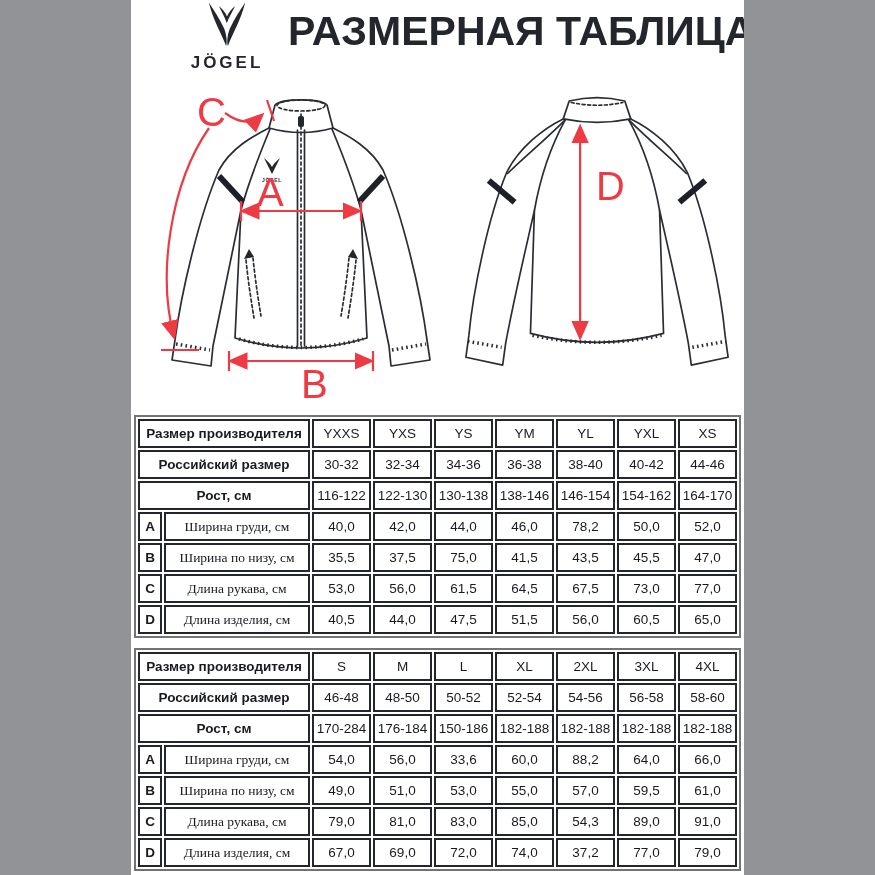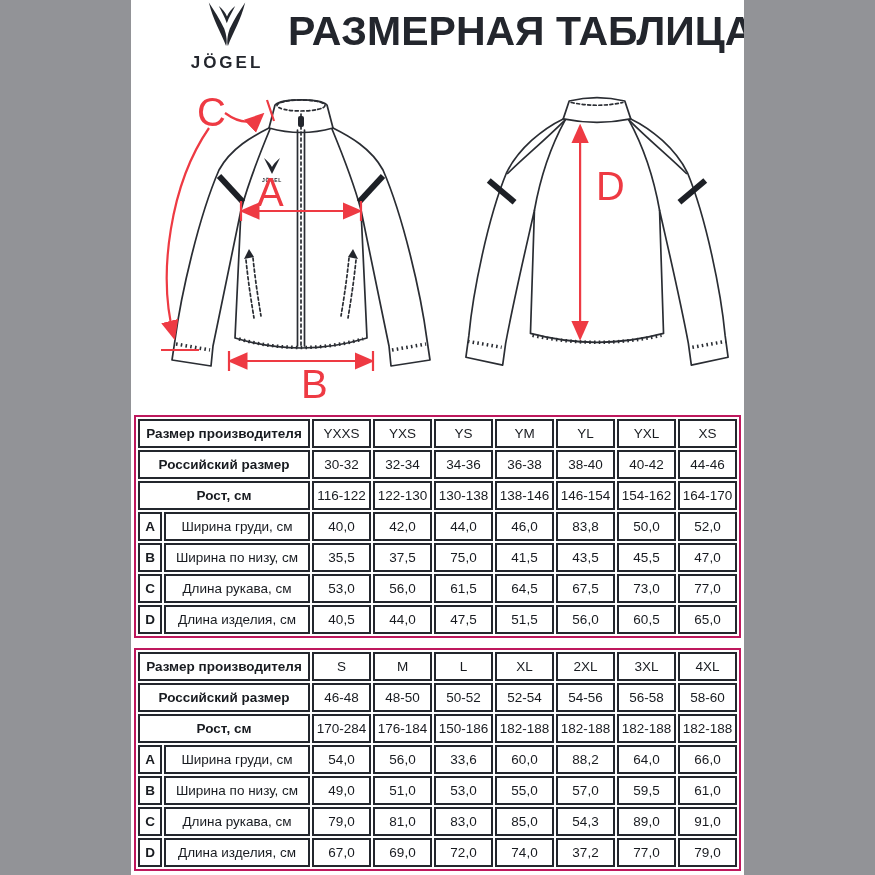--- a/index.html
+++ b/index.html
@@ -37,35 +37,35 @@
   .inkfill { stroke:#2a2d33; fill:#ffffff; stroke-width:1.7; stroke-linejoin:round; }
   .stripe { stroke:#1d2026; stroke-width:6; fill:none; stroke-linecap:butt; }
   .stitch { stroke:#2a2d33; stroke-width:3.5; fill:none; stroke-dasharray:1.6 3.2; }
   .dashed { stroke-dasharray:3 2.6; }
   .red    { stroke:#ee3a43; fill:none; stroke-width:2.2; }
   .redlabel { fill:#ee3a43; font-size:40px; font-weight:400; font-family:"Liberation Sans",sans-serif; }
   
   .tables { position:absolute; top:415px; left:3px; width:607px; }
   table.size-table {
     border-collapse:separate; border-spacing:2px;
-    border:2px solid #be185d;
+    border:2px solid #737373;
     width:100%; table-layout:fixed;
     background:#ffffff;
   }
   table.size-table + table.size-table { margin-top:10px; }
   table.size-table td {
     border:2px solid #23262d;
     height:25px;
     text-align:center; vertical-align:middle;
     font-size:13.5px; color:#181b20;
     padding:0 2px; overflow:hidden; white-space:nowrap;
   }
   td.hlabel { font-weight:bold; font-size:14px; }
   td.letter { font-weight:bold; font-size:14px; }
-  td.mlabel { text-align:left; padding-left:10px; font-size:13.5px; }
+  td.mlabel { text-align:left; padding-left:10px; font-size:13.5px;font-family:Liberation Serif, serif; }
   col.c-letter { width:24px; }
   col.c-label  { width:146px; }
 </style>
 </head>
 <body>
 
 <div class="sheet">
 
   <div class="hdr">
     <div class="logo">
@@ -248,21 +248,21 @@
             <td class="val">154-162</td>
             <td class="val">164-170</td>
           </tr>
           <tr>
             <td class="letter">A</td>
             <td class="mlabel">Ширина груди, см</td>
             <td class="val">40,0</td>
             <td class="val">42,0</td>
             <td class="val">44,0</td>
             <td class="val">46,0</td>
-            <td class="val">83,8</td>
+            <td class="val">78,2</td>
             <td class="val">50,0</td>
             <td class="val">52,0</td>
           </tr>
           <tr>
             <td class="letter">B</td>
             <td class="mlabel">Ширина по низу, см</td>
             <td class="val">35,5</td>
             <td class="val">37,5</td>
             <td class="val">75,0</td>
             <td class="val">41,5</td>

